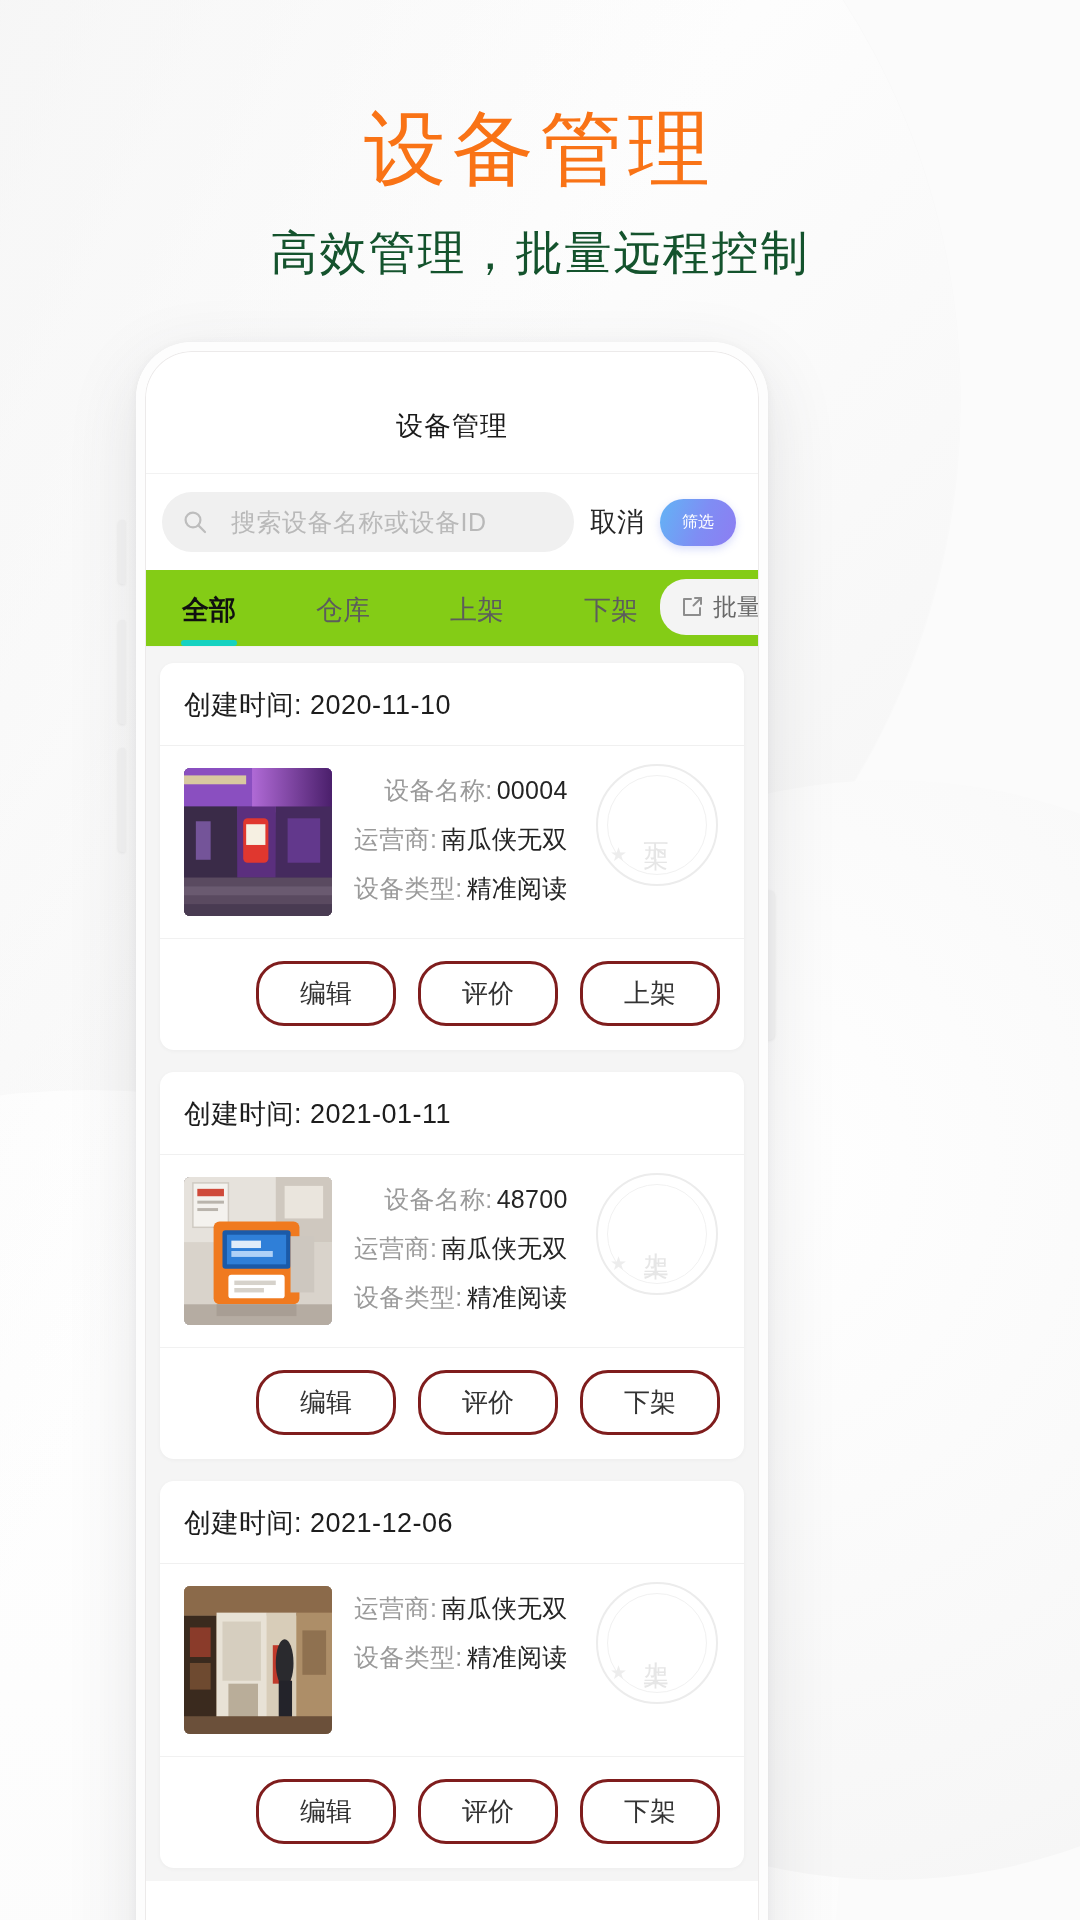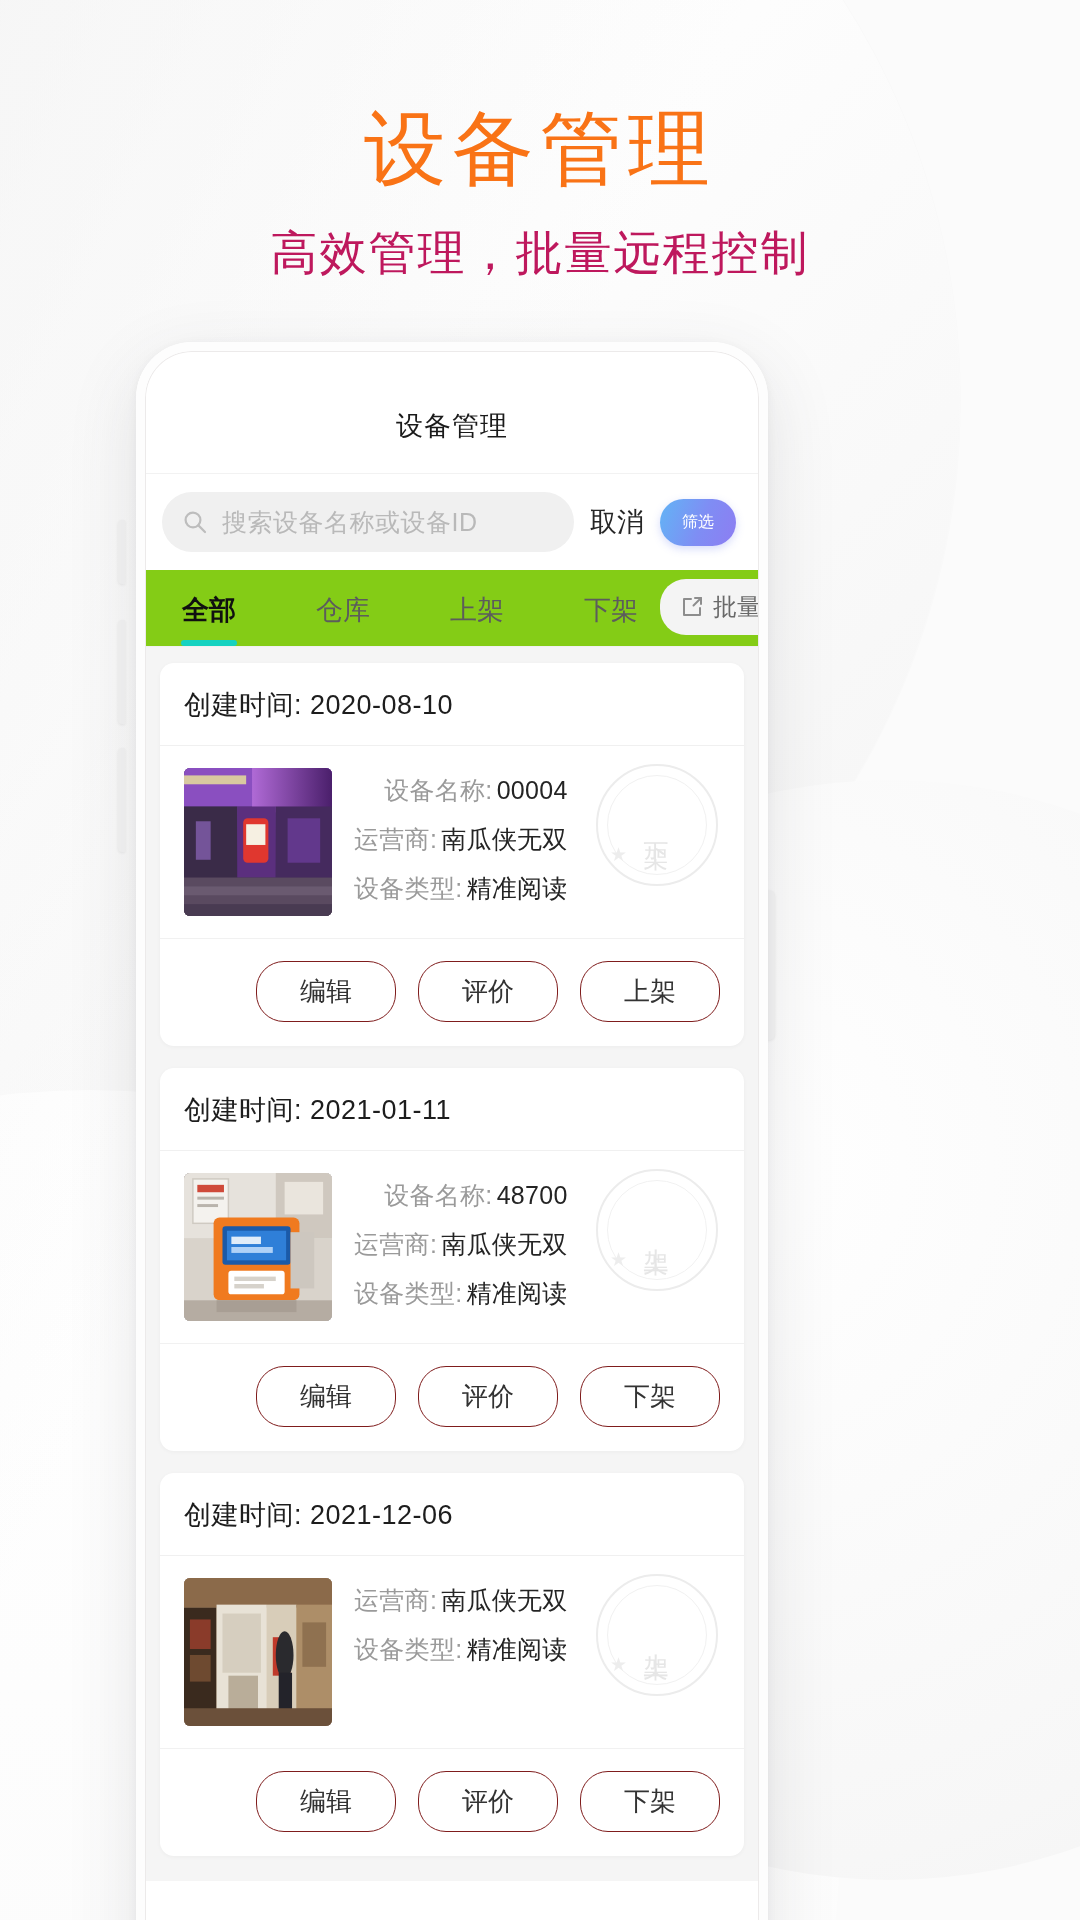--- a/index.html
+++ b/index.html
@@ -43,21 +43,21 @@
     font-size: 82px;
     line-height: 1.05;
     font-weight: 400;
     color: #f97316;
     letter-spacing: 6px;
   }
   .hero-sub {
     margin-top: 30px;
     font-size: 47px;
     font-weight: 400;
-    color: #be185d;
+    color: #14532d;
     letter-spacing: 2px;
   }
 
   
   .phone {
     position: absolute;
     left: 136px; top: 342px;
     width: 632px; height: 1640px;
     background: #ffffff;
     border-radius: 56px 56px 0 0;
@@ -108,21 +108,21 @@
     gap: 16px;
     background: #fff;
   }
   .search-box {
     flex: 1;
     height: 60px;
     background: #f0f0f0;
     border-radius: 30px;
     display: flex; align-items: center;
     padding: 0 20px;
-    gap: 14px;
+    gap: 23px;
   }
   .search-icon { width: 26px; height: 26px; flex: 0 0 26px; display:block; }
   .search-icon circle, .search-icon line { stroke: #bdbdbd; fill: none; stroke-width: 2.2; }
   .search-placeholder { font-size: 25px; color: #b9b9b9; letter-spacing: 0.5px; }
   .cancel-btn { font-size: 27px; color: #262626; white-space: nowrap; font-family: Liberation Serif, serif; }
   .filter-btn {
     background: linear-gradient(110deg, #62b4f5 0%, #7f8df4 55%, #8d7df2 100%);
     color: #fff; font-size: 16px;
     border: none; border-radius: 30px;
     padding: 13px 22px;
@@ -237,21 +237,21 @@
   .card-actions {
     display: flex; justify-content: flex-end; gap: 22px;
     padding: 22px 24px 24px 24px;
   }
   .act-btn {
     min-width: 140px;
     padding: 12px 0;
     font-size: 26px;
     color: #333;
     background: #fff;
-    border: 1px solid #7f1d1d;
+    border: 3px solid #7f1d1d;
     border-radius: 28px;
     text-align: center;
   }
 </style>
 </head>
 <body>
 
 <div class="bg-wrap">
   <div class="swoosh-a"></div>
   <div class="swoosh-b"></div>
@@ -301,21 +301,21 @@
           <path d="M13.5 10.5 21 3" stroke-linecap="round"></path>
           <path d="M15 3h6v6" stroke-linecap="round" stroke-linejoin="round"></path>
         </svg>
         <span>批量修改</span>
       </button>
     </div>
 
     <div class="list">
 
       <div class="card">
-        <div class="card-date">创建时间: 2020-08-10</div>
+        <div class="card-date">创建时间: 2020-11-10</div>
         <div class="card-body">
           <div class="thumb">
             <svg viewBox="0 0 100 100" preserveAspectRatio="none">
               <defs>
                 <linearGradient id="g1a" x1="0" y1="0" x2="0" y2="1">
                   <stop offset="0" stop-color="#7d4fb3"></stop>
                     <stop offset="1" stop-color="#2d1c3a"></stop>
                 </linearGradient>
                 <linearGradient id="g1b" x1="0" y1="0" x2="1" y2="0">
                   <stop offset="0" stop-color="#b06ad6"></stop>

